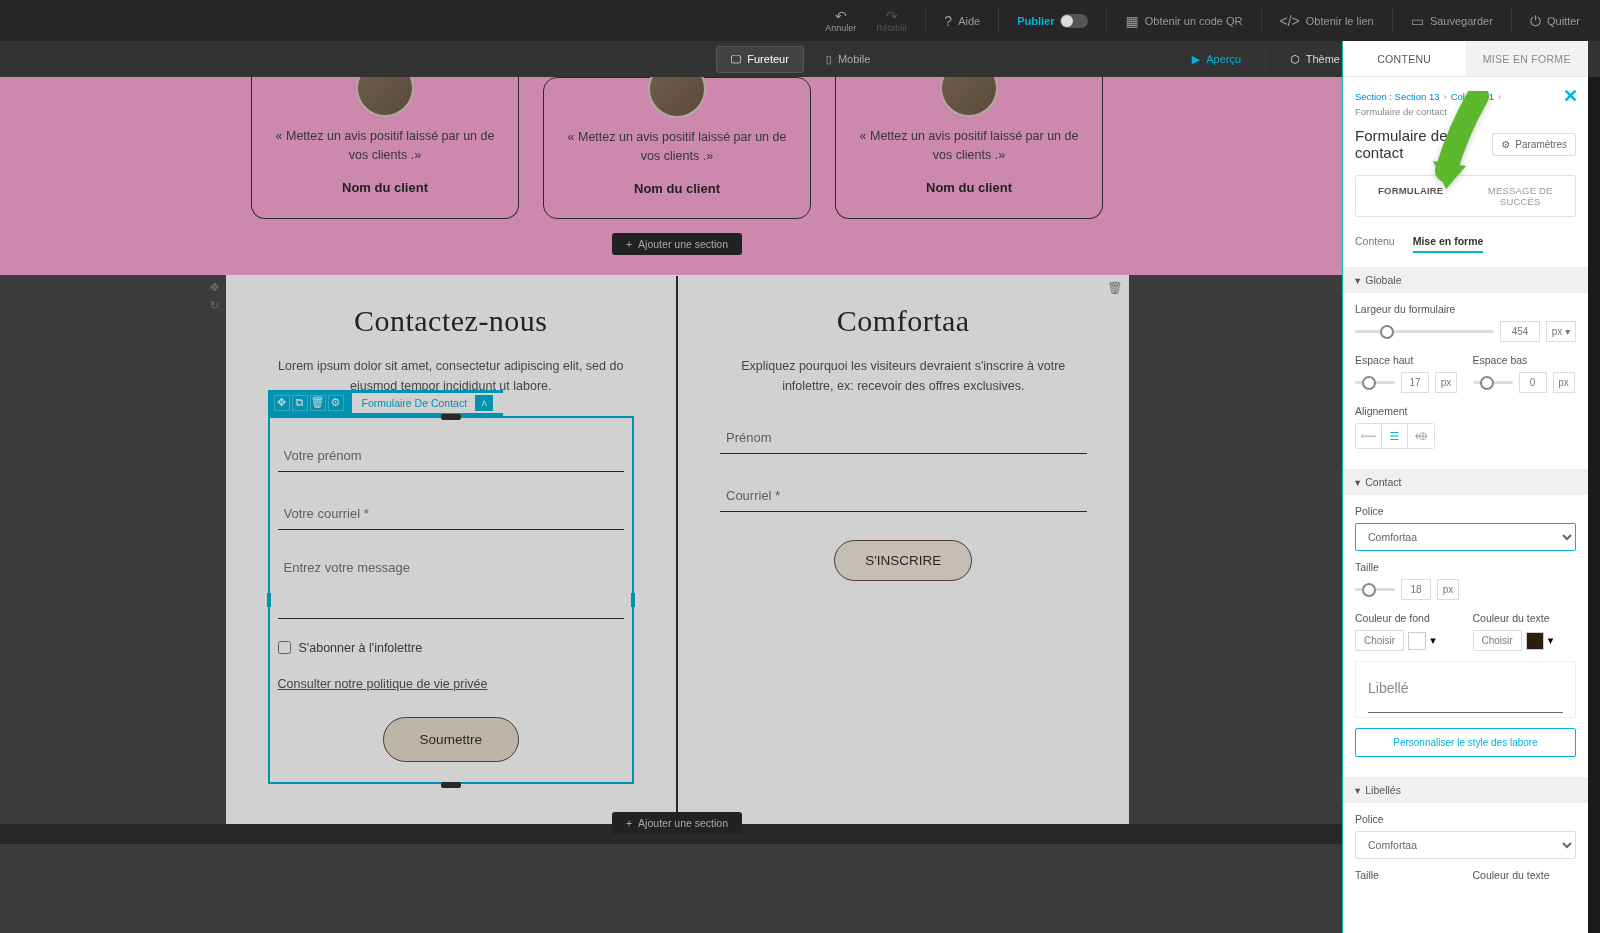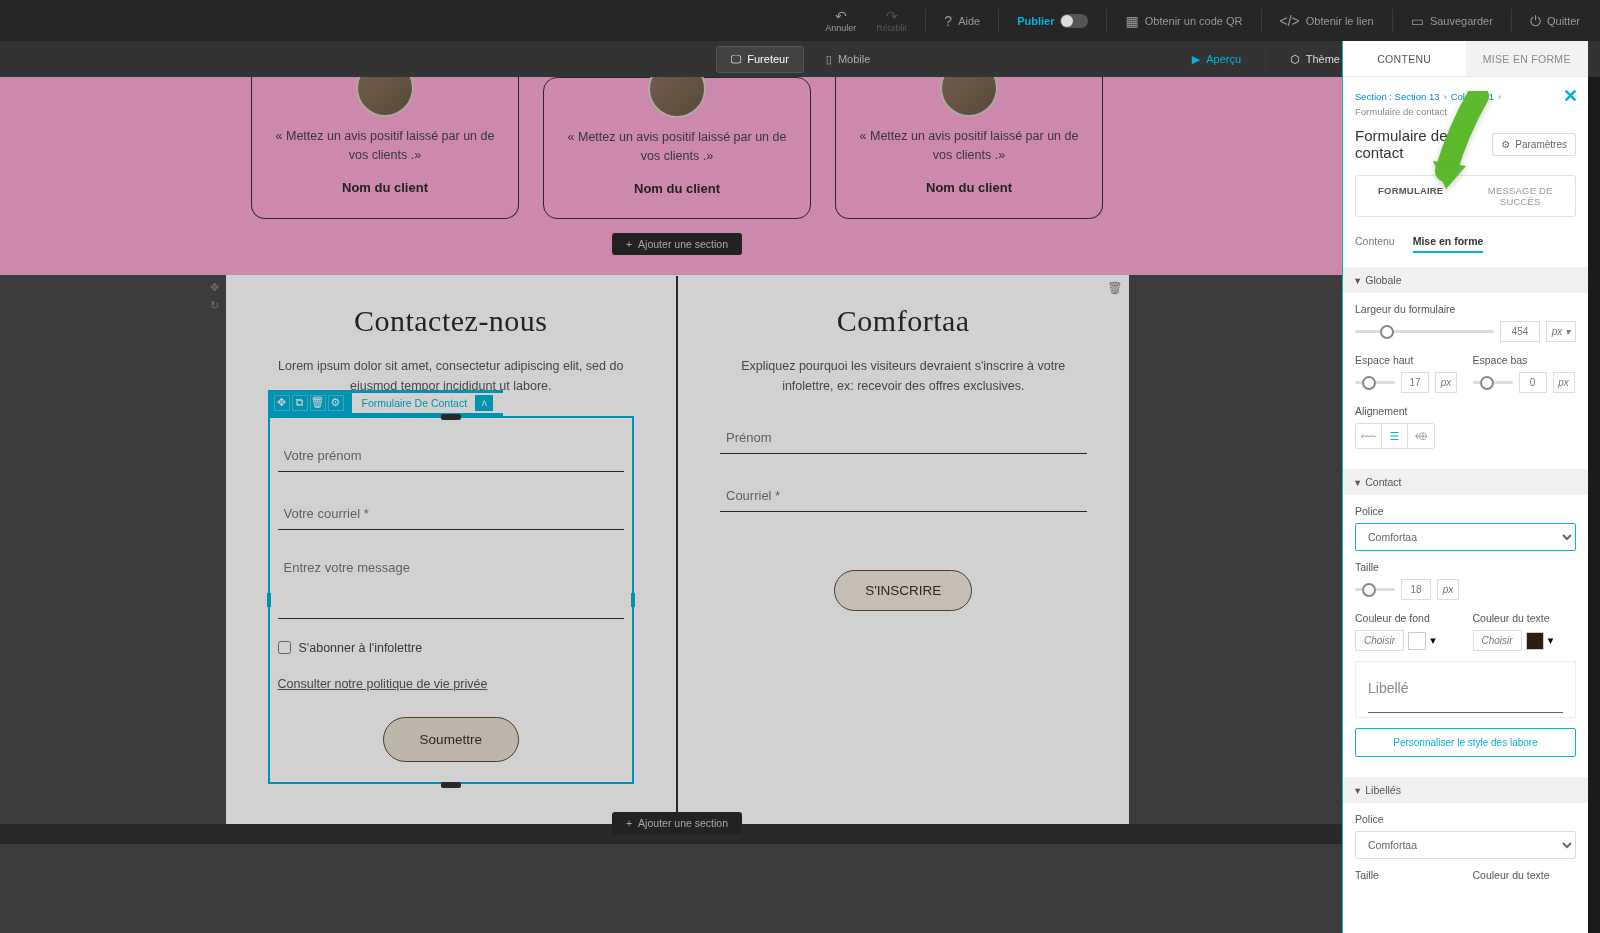--- a/index.html
+++ b/index.html
@@ -96,21 +96,21 @@
 .rp-subtab.active { color: #333; font-weight: 600; border-bottom: 2px solid #00b4d8; }
 
 .rp-collapse { background: #f0f0f0; padding: 7px 12px; font-size: 10.5px; color: #555; display: flex; align-items: center; gap: 5px; margin-top: 10px; }
 .rp-body { padding: 10px 12px; }
 .rp-label { font-size: 10.5px; color: #555; margin-bottom: 6px; display: block; }
 .rp-row { display: flex; align-items: center; gap: 6px; margin-bottom: 12px; }
 .rp-slider { flex: 1; height: 3px; background: #ddd; position: relative; border-radius: 2px; }
 .rp-slider::after { content:''; width:10px; height:10px; border-radius:50%; background:#fff; border:2px solid #888; position:absolute; top:-5px; left:18%; }
 .rp-slider.sm { width: 40px; flex: none; }
 .rp-num { width: 40px; border: 1px solid #ddd; padding: 4px; font-size: 10px; text-align: center; color: #777; }
-.rp-unit { width: 30px; border: 1px solid #ddd; padding: 4px; font-size: 10px; text-align: center; color: #777; font-style: italic; }
+.rp-unit { width: 30px; border: 1px solid #ddd; padding: 4px; font-size: 10px; text-align: center; color: #777; }
 .rp-two { display: flex; gap: 14px; }
 .rp-two > div { flex: 1; }
 .align-btns { display: flex; border: 1px solid #ddd; width: fit-content; border-radius: 3px; }
 .align-btn { width: 26px; height: 24px; display: flex; align-items: center; justify-content: center; border-right: 1px solid #ddd; cursor: pointer; color:#888; }
 .align-btn:last-child { border-right: none; }
 .align-btn.active { color: #00b4d8; }
 .rp-select { width: 100%; border: 1px solid #00b4d8; padding: 6px 8px; font-size: 10.5px; color: #666; background: #fff; border-radius: 2px; }
 .rp-select.gray { border-color: #ddd; }
 .color-pick { display: flex; align-items: center; gap: 4px; }
 .color-swatch { width: 18px; height: 18px; border: 1px solid #ccc; }
@@ -257,21 +257,21 @@
           <a class="f-link">Consulter notre politique de vie privée</a>
           <button class="f-submit">Soumettre</button>
         </div>
       </div>
 
       <div class="col">
         <div class="h-title">Comfortaa</div>
         <div class="h-desc">Expliquez pourquoi les visiteurs devraient s'inscrire à votre infolettre, ex: recevoir des offres exclusives.</div>
         <input class="f-input" placeholder="Prénom" style="">
         <input class="f-input" placeholder="Courriel *" style="">
-        <button class="f-submit alt" style="margin-top:38px">S'INSCRIRE</button>
+        <button class="f-submit alt" style="margin-top:8px">S'INSCRIRE</button>
       </div>
     </div>
     <div class="add-section-btn bottom">
       <span>+</span>
       <span>Ajouter une section</span>
     </div>
   </div>
   <div class="dark-strip"></div>
 </div>
 

